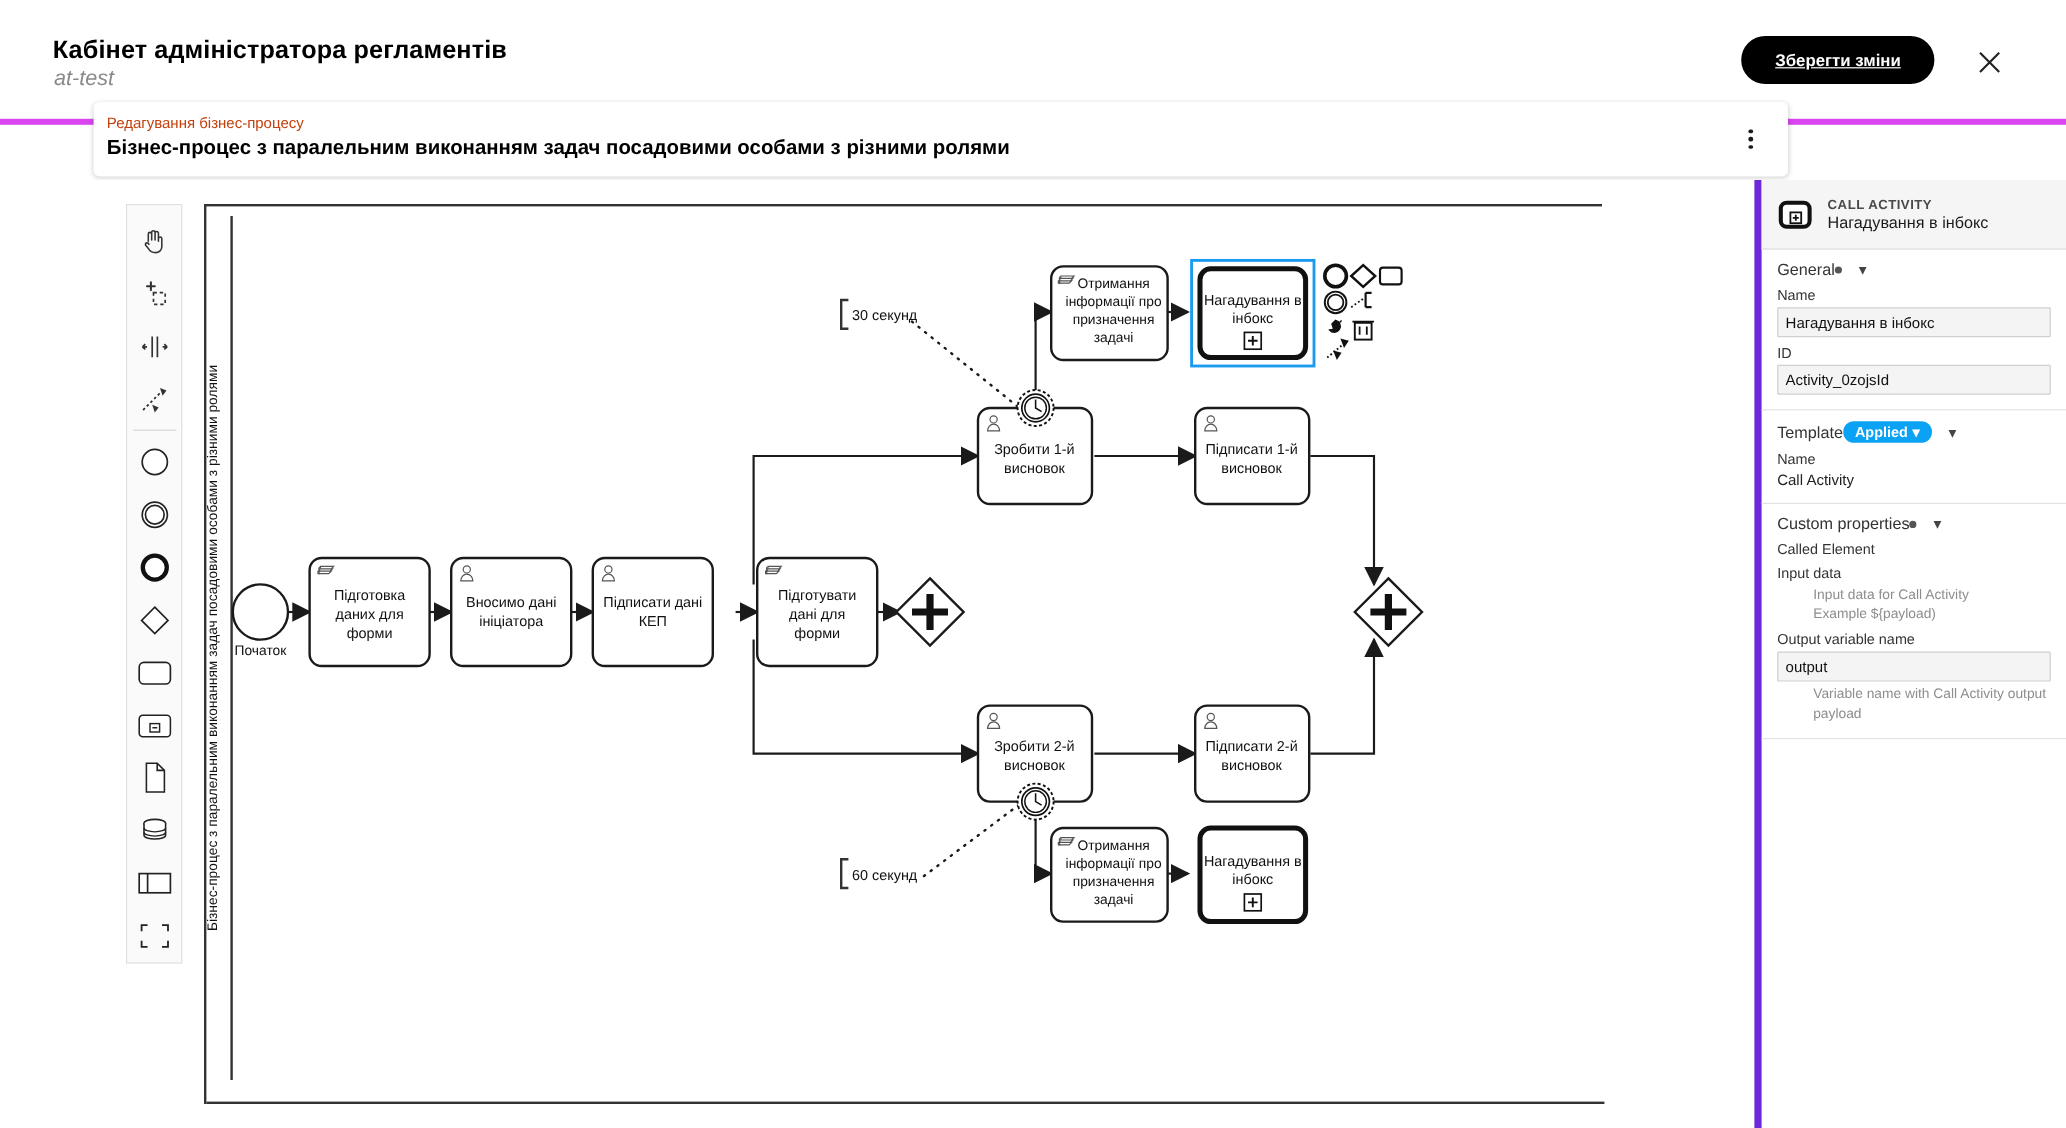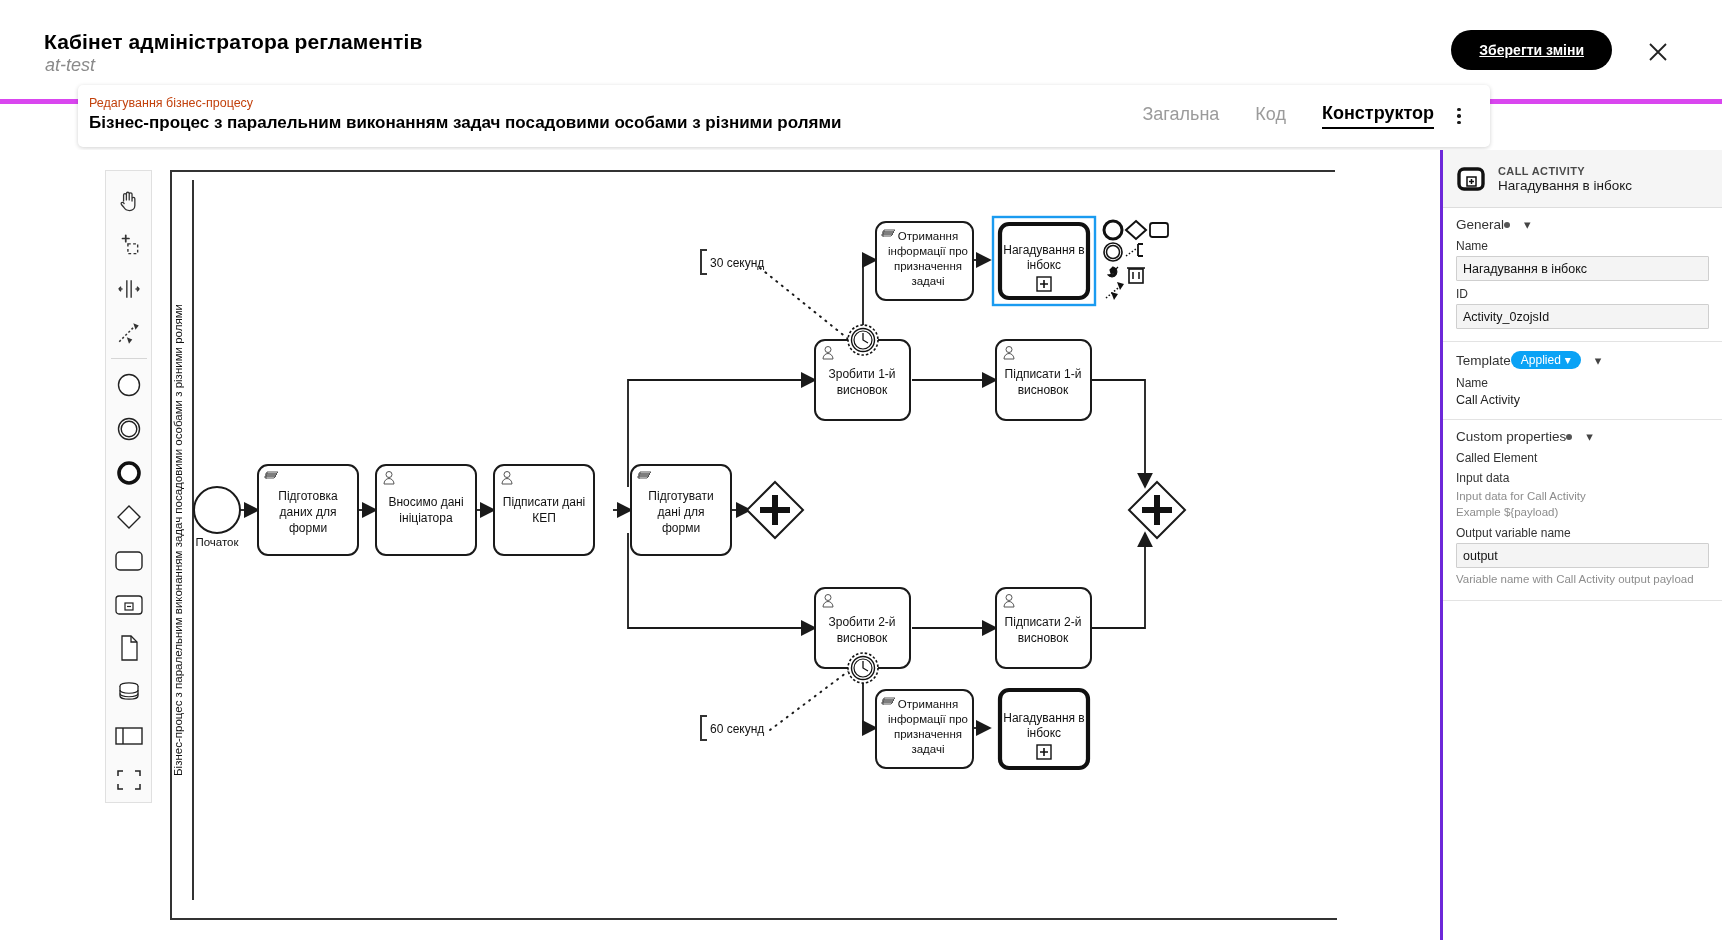--- a/index.html
+++ b/index.html
@@ -124,23 +124,23 @@
     font-size: 11.5px; color: #111; white-space: nowrap;
     font-family: "Liberation Sans", sans-serif;
   }
 
   
   .bpmn { position: absolute; left: 0; top: 0; width: 1200px; height: 790px; }
 
   
   .props {
     position: absolute; right: 0; top: 150px;
-    width: 282px; height: 790px;
+    width: 260px; height: 790px;
     background: #ffffff;
-    border-left: 3px solid #6d28d9;
+    border-left: 6px solid #6d28d9;
   }
   .props-head {
     height: 58px; background: #f5f5f5;
     border-bottom: 1px solid #dddddd;
     display: flex; align-items: center; padding-left: 13px; gap: 12px;
   }
   .props-head-text { display: flex; flex-direction: column; gap: 1px; }
   .props-kind { font-size: 11px; font-weight: bold; color: #4a4a4a; letter-spacing: .4px; }
   .props-name { font-size: 13.5px; color: #1a1a1a; }
 
@@ -155,50 +155,46 @@
   .chev { color: #444; font-size: 13px; line-height: 1; }
   .field-label { font-size: 12px; color: #333333; margin: 6px 0 3px 0; }
   .field-input {
     width: 100%; height: 25px;
     background: #f4f4f4; border: 1px solid #cfcfcf;
     font-size: 12.5px; color: #111; padding: 0 6px;
     font-family: "Liberation Sans", sans-serif;
     border-radius: 1px;
   }
   .field-static { font-size: 12.5px; color: #222; margin-top: 2px; }
-  .field-hint { font-size: 11.5px; color: #8d8d8d; line-height: 1.35; margin-top: 4px; }
+  .field-hint { font-size: 11.5px; color: #8d8d8d; line-height: 1.35; margin-top: 4px; margin-left: 30px; }
   .badge {
     background: #0aa2f5; color: #ffffff;
     border-radius: 11px; font-size: 12px;
     padding: 2px 10px; display: flex; align-items: center; gap: 4px;
     cursor: pointer;
+    font-weight: bold;
   }
 </style>
 </head>
 <body>
 
 <div class="app-header">
   <div class="app-title">Кабінет адміністратора регламентів</div>
   <div class="app-subtitle">at-test</div>
   <button class="save-btn">Зберегти зміни</button>
   <div class="close-btn">
     <svg width="24" height="24" viewBox="0 0 24 24" aria-hidden="true">
       <path d="M4 4 L20 20 M20 4 L4 20" stroke="#222" stroke-width="1.8" fill="none"></path>
     </svg>
   </div>
 </div>
 
 <div class="subheader">
   <div class="subheader-eyebrow">Редагування бізнес-процесу</div>
   <div class="subheader-title">Бізнес-процес з паралельним виконанням задач посадовими особами з різними ролями</div>
-  <div class="tabs">
-    <div class="tab">Загальна</div>
-    <div class="tab">Код</div>
-    <div class="tab active">Конструктор</div>
-  </div>
   <div class="kebab">
       <i></i>
       <i></i>
       <i></i>
     </div>
 </div>
 
 <div class="editor">
 
   <div class="palette">

